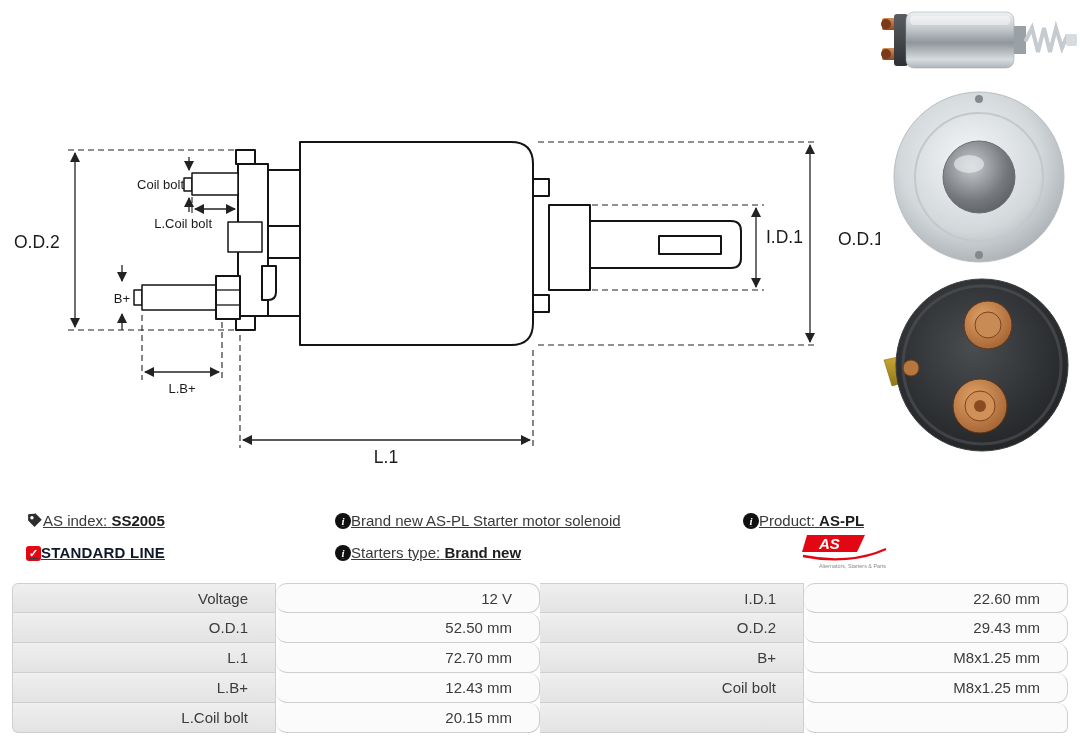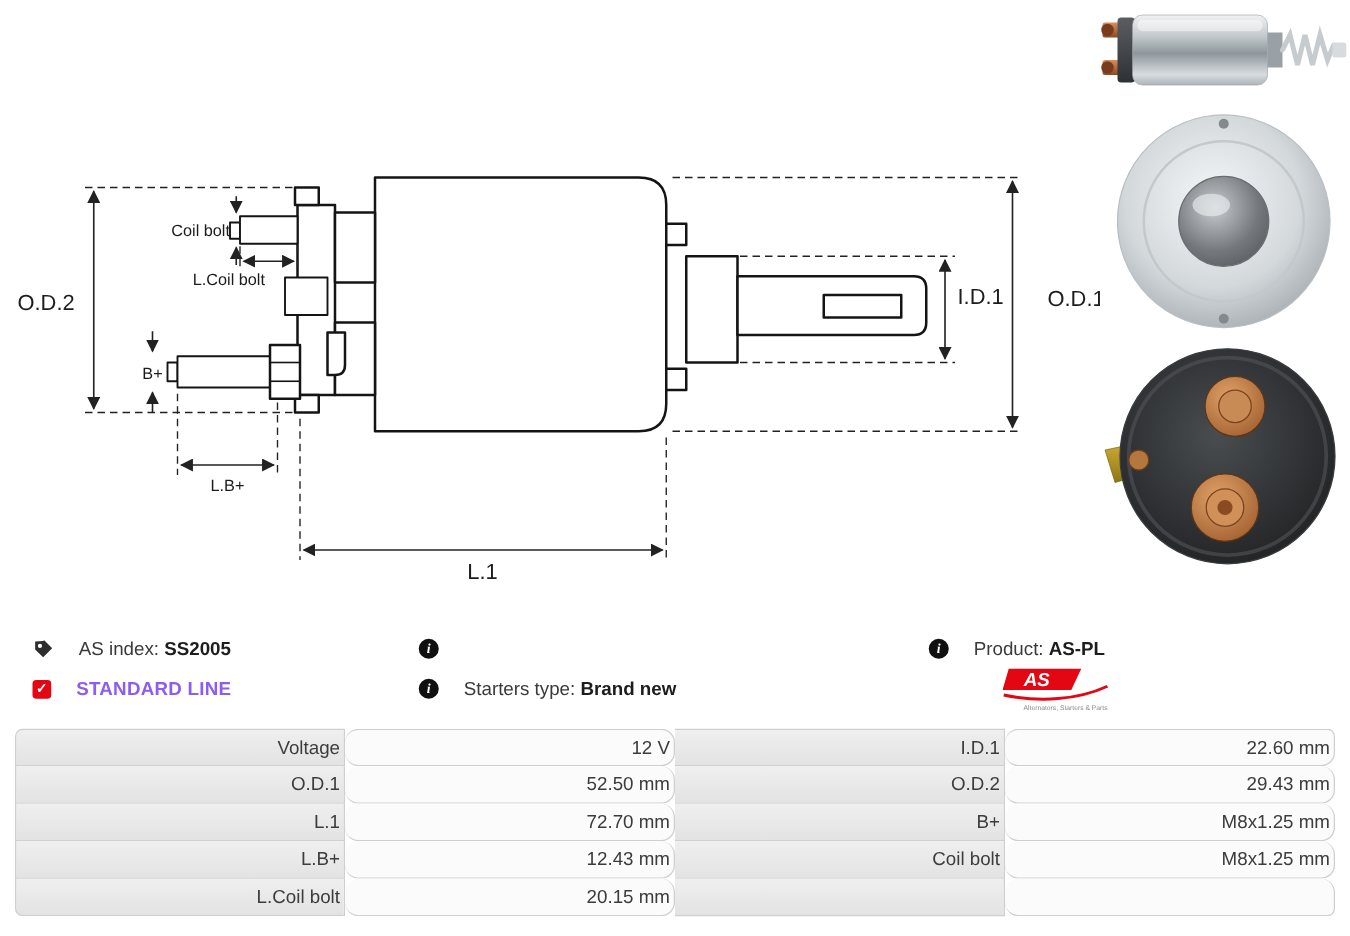--- a/index.html
+++ b/index.html
@@ -15,34 +15,34 @@
   .part { fill:#ffffff; stroke:#141414; stroke-width:2; stroke-linejoin:round; }
   .thin { stroke-width:1.5; }
   .dim  { stroke:#222222; stroke-width:1.3; fill:none; }
   .dash { stroke:#222222; stroke-width:1.1; stroke-dasharray:6 4; fill:none; }
 
   
   .photos { position:absolute; left:880px; top:2px; width:200px; }
   .photo  { display:block; margin-bottom:5px; }
 
   
-  .info-item { position:absolute; display:flex; align-items:center; gap:20px;
-               font-size:15px; color:#3a3a3a; height:20px; white-space:nowrap; }
+  .info-item { position:absolute; display:flex; align-items:flex-end; gap:0;
+               font-size:15px; color:#3a3a3a; height:20px; white-space:nowrap;text-decoration:underline; }
   .info-item b { color:#1d1d1d; }
   .ico-info  { width:16px; height:16px; border-radius:50%; background:#101010; color:#fff;
                font:italic bold 11px/16px "Liberation Serif",serif; text-align:center; flex:0 0 16px; }
   .ico-check { width:15px; height:15px; border-radius:3px; background:#e30613; color:#fff;
                font:bold 11px/15px "Liberation Sans",sans-serif; text-align:center; flex:0 0 15px; }
-  .red { color:#8b5cf6; font-weight:bold; letter-spacing:.2px; }
+  .red { color:#0f172a; font-weight:bold; letter-spacing:.2px; }
   #logo { position:absolute; left:802px; top:534px; }
 
   
   .specs { position:absolute; left:12px; top:583px; width:1056px; table-layout:fixed;
            border-collapse:separate; border-spacing:0; font-size:15px; color:#3c3c3c; }
-  .specs td { height:30px; padding:0 3px; text-align:right;
+  .specs td { height:30px; padding:0 27px; text-align:right;
               border-right:1px solid #cfcfcf; border-bottom:1px solid #cfcfcf;
               overflow:hidden; }
   .specs td:first-child { border-left:1px solid #cfcfcf; }
   .specs tr:first-child td { border-top:1px solid #cfcfcf; }
   .specs .lbl { background:linear-gradient(#efefef,#e3e3e3); }
   .specs .val { background:#fbfbfb;border-radius:11px; }
   .specs tr:first-child td:first-child { border-top-left-radius:6px; }
   .specs tr:first-child td:last-child  { border-top-right-radius:6px;margin-top:48px; }
   .specs tr:last-child td:first-child  { border-bottom-left-radius:6px; }
   .specs tr:last-child td:last-child   { border-bottom-right-radius:6px; }
@@ -214,20 +214,21 @@
   <div class="info-item" style="left:26px; top:509px;">
     <svg width="17" height="17" viewBox="0 0 20 20">
       <path d="M11,1.5 L18.5,9 L10,17.5 L2.5,10 L2.5,2.5 L10,2 Z" fill="#2d2d2d"></path>
       <circle cx="7" cy="6.8" r="2" fill="#ffffff"></circle>
     </svg>
     <span class="t"><span>AS index:</span> <b>SS2005</b></span>
   </div>
 
   <div class="info-item" style="left:335px; top:509px;">
     <span class="ico-info">i</span>
+    <span>Brand new AS-PL Starter motor solenoid</span>
   </div>
 
   <div class="info-item" style="left:743px; top:509px;">
     <span class="ico-info">i</span>
     <span class="t"><span>Product:</span> <b>AS-PL</b></span>
   </div>
 
   <div class="info-item" style="left:26px; top:541px;">
     <span class="ico-check">✓</span>
     <span class="red">STANDARD LINE</span>

